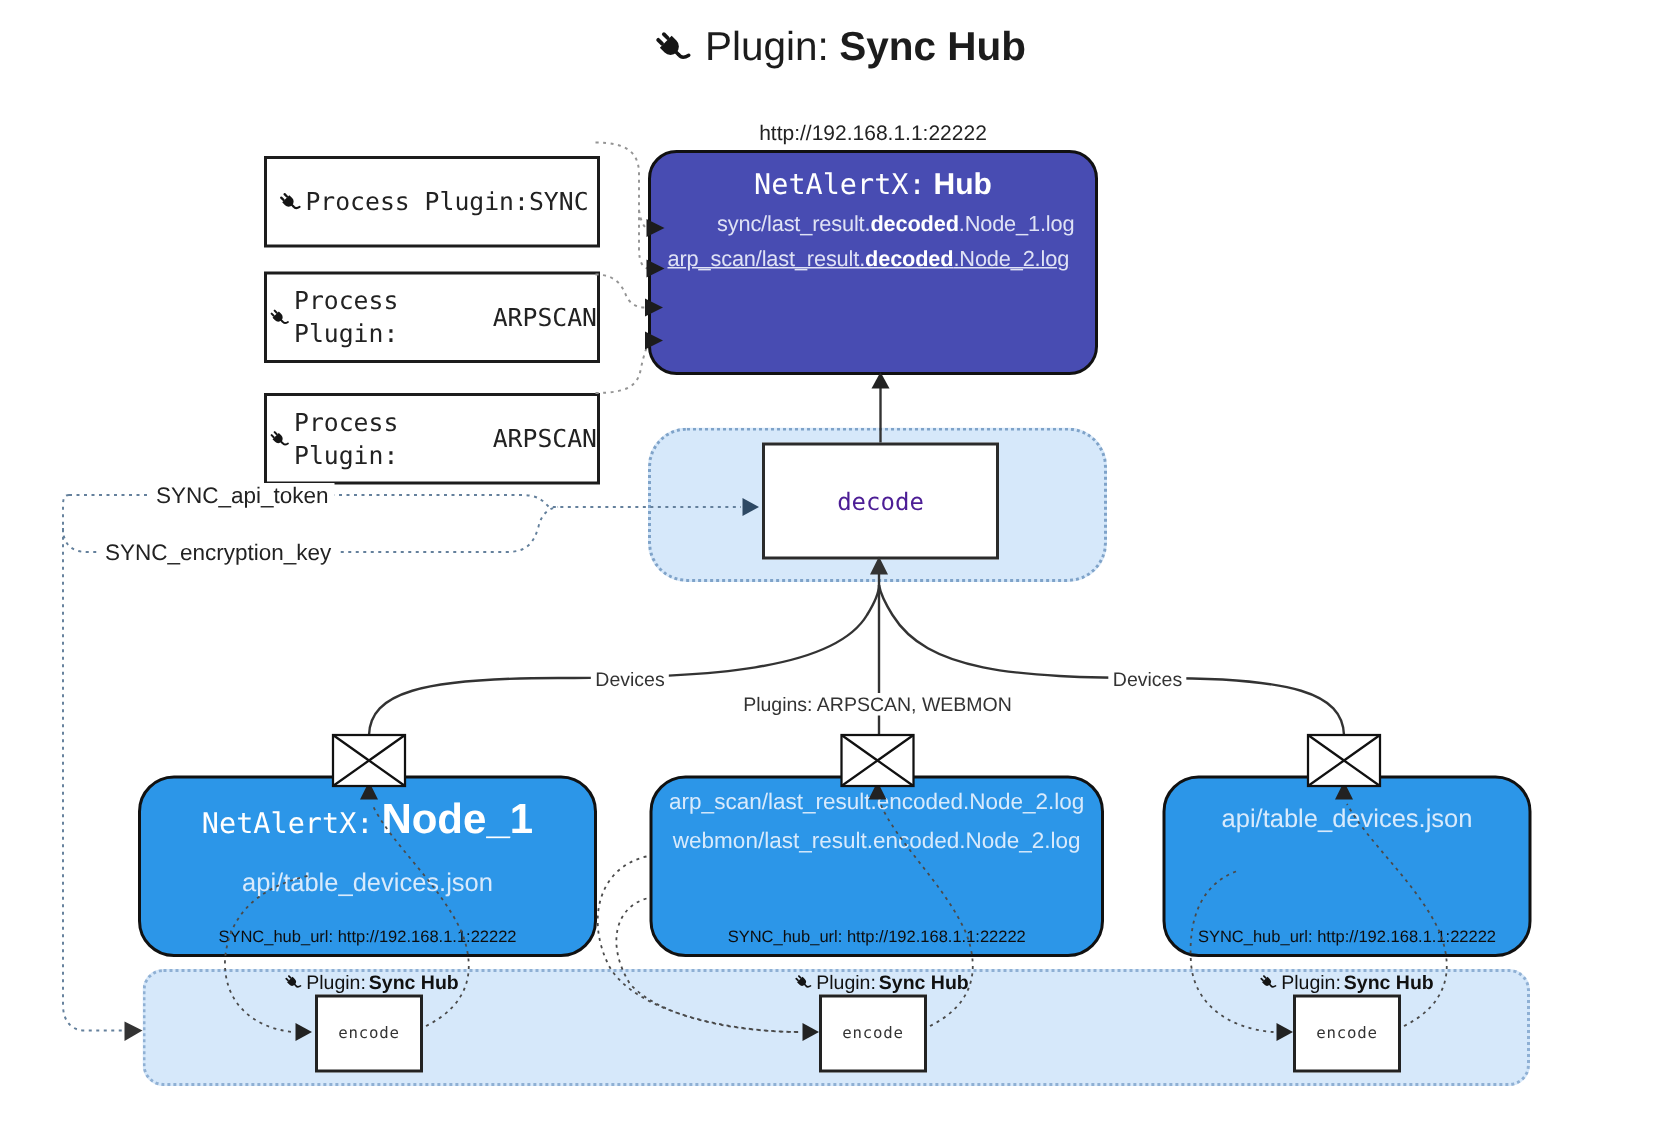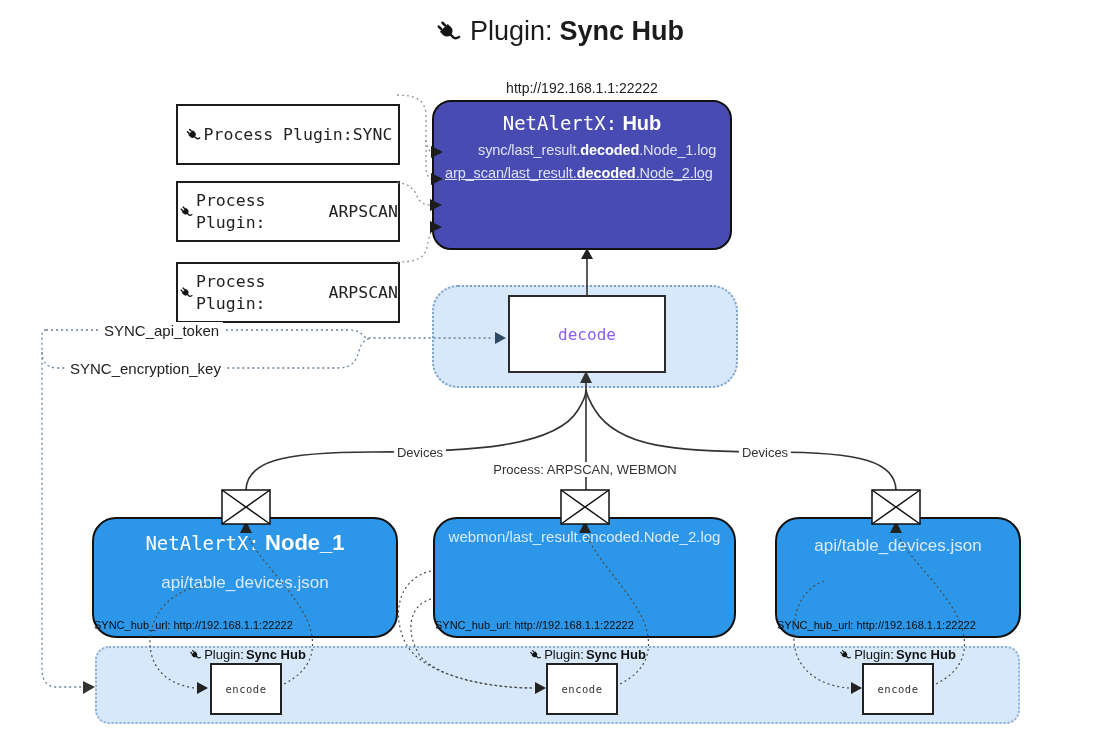--- a/index.html
+++ b/index.html
@@ -27,35 +27,35 @@
   .hub-title b{font-family:"Liberation Sans",sans-serif;font-size:20px;font-weight:bold;}
   .hub-line{margin:0 0 0 11px;font-size:14.5px;letter-spacing:-0.1px;color:#dfe2f5;white-space:nowrap;}
   .hub-line b{color:#ffffff;}
   .hl1{margin-top:7px;margin-left:44px;} .hl2{margin-top:9px;} .hl3{margin-top:7px;text-decoration:underline;} .hl4{margin-top:3px;}
   .hub-url{left:432px;top:80px;width:300px;text-align:center;font-size:14px;color:#222;z-index:2;}
 
   
   .decode-container{left:432px;top:285px;width:306px;height:103px;background:#D6E8FA;
        border:2px dotted #7fa3c9;border-radius:26px;z-index:1;box-sizing:border-box;}
   .decode-box{left:508px;top:295px;width:158px;height:78px;background:#fff;border:2px solid #2b2b2b;
-       z-index:2;display:flex;align-items:center;justify-content:center;font-size:16px;color:#8b5cf6;
+       z-index:2;display:flex;align-items:center;justify-content:center;font-size:16px;color:#4c1d95;
        box-sizing:border-box;}
 
   
   .line-label{background:#fff;padding:0 4px;font-size:15px;color:#222;z-index:6;white-space:nowrap;}
   .edge-label{background:#fff;padding:0 3px;font-size:13px;color:#333;z-index:6;white-space:nowrap;
               transform:translateX(-50%);}
 
   
   .node{top:517px;height:121px;background:#2C96E8;border:2px solid #111;border-radius:24px;
         z-index:2;color:#fff;box-sizing:border-box;}
   .node-title{margin-top:11px;text-align:center;font-size:19px;white-space:nowrap;}
-  .node-title b{font-family:"Liberation Sans",sans-serif;font-size:22px;font-weight:bold;}
+  .node-title b{font-family:"Liberation Sans",sans-serif;font-size:28px;font-weight:bold;}
   .node-line{text-align:center;color:#d8eafc;white-space:nowrap;}
-  .node-url{position:absolute;bottom:5px;left:0;width:100%;text-align:left;font-size:11px;color:#0d0d0d;}
+  .node-url{position:absolute;bottom:5px;left:0;width:100%;text-align:center;font-size:11px;color:#0d0d0d;}
 
   
   .band{left:95px;top:646px;width:925px;height:78px;background:#D6E8FA;border:2px dotted #8FB0D4;
         border-radius:14px;z-index:1;box-sizing:border-box;}
   .encode-box{top:663px;width:72px;height:52px;background:#fff;border:2px solid #222;z-index:2;
         display:flex;align-items:center;justify-content:center;font-size:10.5px;letter-spacing:0.5px;
         color:#333;box-sizing:border-box;}
   .band-label{top:647px;transform:translateX(-50%);display:flex;align-items:center;gap:2px;
         font-size:13px;color:#111;z-index:6;white-space:nowrap;}
   .band-label b{font-weight:bold;}
@@ -128,33 +128,34 @@
     <div class="hub-line hl3"><span>arp_scan/last_result.</span><b>decoded</b><span>.Node_2.log</span></div>
   </div>
 
   <div class="abs decode-container"></div>
   <div class="abs decode-box mono">decode</div>
 
   <div class="abs line-label" style="left:100px;top:322px">SYNC_api_token</div>
   <div class="abs line-label" style="left:66px;top:360px">SYNC_encryption_key</div>
 
   <div class="abs edge-label" style="left:420px;top:445px">Devices</div>
-  <div class="abs edge-label" style="left:585px;top:462px">Process: ARPSCAN, WEBMON</div>
+  <div class="abs edge-label" style="left:585px;top:462px">Plugins: ARPSCAN, WEBMON</div>
   <div class="abs edge-label" style="left:765px;top:445px">Devices</div>
 
   <div class="abs node" style="left:92px;width:306px">
     <div class="node-title">
       <span class="mono">NetAlertX:</span>
       <b>Node_1</b>
     </div>
     <div class="node-line" style="margin-top:17px;font-size:17px">api/table_devices.json</div>
     <div class="node-url">SYNC_hub_url: http://192.168.1.1:22222</div>
   </div>
 
   <div class="abs node" style="left:433px;width:303px">
+    <div class="node-line" style="margin-top:7px;font-size:15px">arp_scan/last_result.encoded.Node_2.log</div>
     <div class="node-line" style="margin-top:9px;font-size:15px">webmon/last_result.encoded.Node_2.log</div>
     <div class="node-url">SYNC_hub_url: http://192.168.1.1:22222</div>
   </div>
 
   <div class="abs node" style="left:775px;width:246px">
     <div class="node-line" style="margin-top:17px;font-size:17px">api/table_devices.json</div>
     <div class="node-url">SYNC_hub_url: http://192.168.1.1:22222</div>
   </div>
 
   <div class="abs band"></div>

